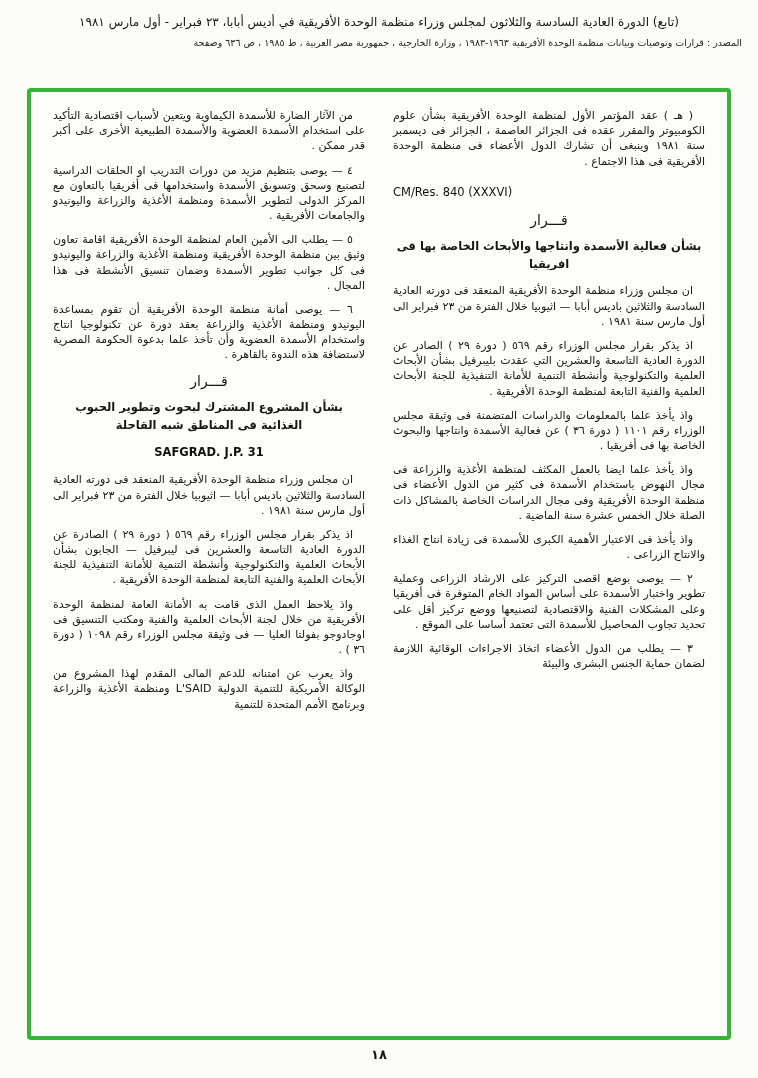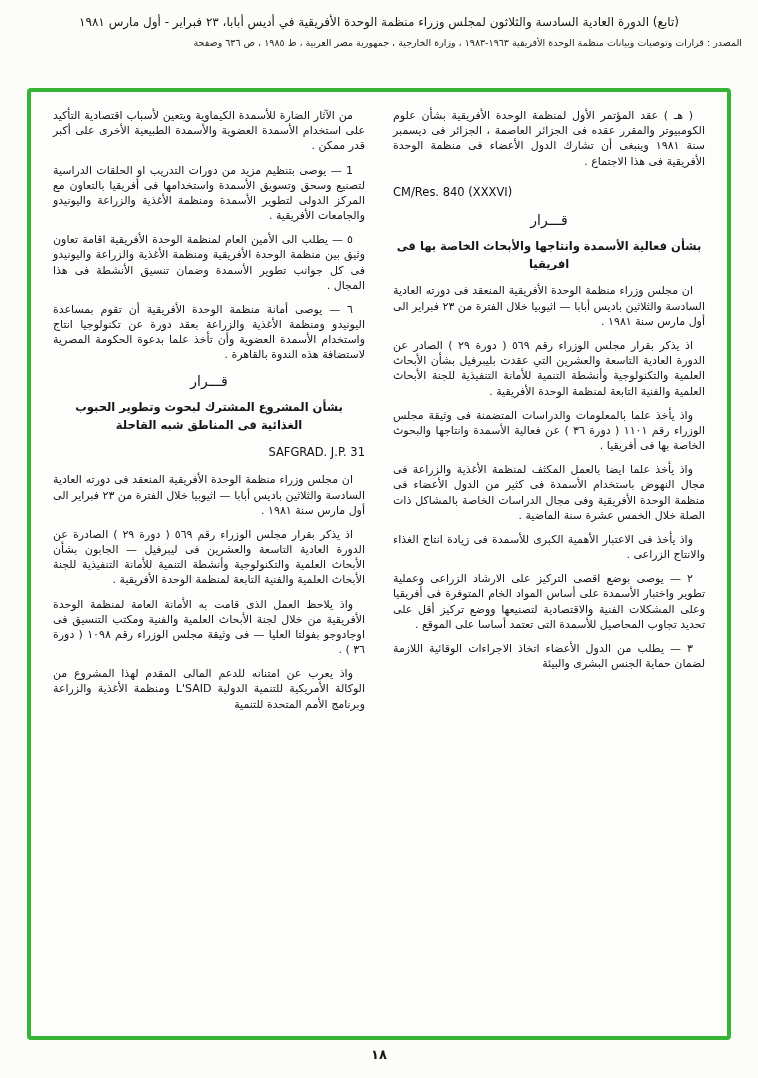--- a/index.html
+++ b/index.html
@@ -30,21 +30,21 @@
   .columns { display: flex; direction: rtl; gap: 28px; height: 100%; }
   .column {
     flex: 1 1 0; direction: rtl; text-align: justify;
     font-size: 11px; line-height: 1.38;
   }
   .para { margin-bottom: 9px; text-indent: 12px; }
   .res-ref {
     direction: ltr; text-align: left; font-size: 11.5px;
     margin: 16px 0 10px 0; text-indent: 0; color: #111;
   }
-  .res-ref.centered { text-align: right; margin: 4px 0 12px 0; }
+  .res-ref.centered { text-align: center; margin: 4px 0 12px 0; font-weight: bold; }
   .res-title {
     text-align: center; font-weight: normal; font-size: 14px;
     margin: 6px 0 8px 0; letter-spacing: 1px;
   }
   .res-subtitle {
     text-align: center; font-weight: bold; font-size: 11.5px;
     line-height: 1.55; margin: 0 0 10px 0;
   }
   .page-number {
     position: absolute; bottom: 16px; left: 0; width: 100%;
@@ -71,21 +71,21 @@
       <p class="para">اذ يذكر بقرار مجلس الوزراء رقم ٥٦٩ ( دورة ٢٩ ) الصادر عن الدورة العادية التاسعة والعشرين التي عقدت بليبرفيل بشأن الأبحاث العلمية والتكنولوجية وأنشطة التنمية للأمانة التنفيذية للجنة الأبحاث العلمية والفنية التابعة لمنظمة الوحدة الأفريقية .</p>
       <p class="para">واذ يأخذ علما بالمعلومات والدراسات المتضمنة فى وثيقة مجلس الوزراء رقم ١١٠١ ( دورة ٣٦ ) عن فعالية الأسمدة وانتاجها والبحوث الخاصة بها فى أفريقيا .</p>
       <p class="para">واذ يأخذ علما ايضا بالعمل المكثف لمنظمة الأغذية والزراعة فى مجال النهوض باستخدام الأسمدة فى كثير من الدول الأعضاء فى منظمة الوحدة الأفريقية وفى مجال الدراسات الخاصة بالمشاكل ذات الصلة خلال الخمس عشرة سنة الماضية .</p>
       <p class="para">واذ يأخذ فى الاعتبار الأهمية الكبرى للأسمدة فى زيادة انتاج الغذاء والانتاج الزراعى .</p>
       <p class="para">٢ — يوصى بوضع اقصى التركيز على الارشاد الزراعى وعملية تطوير واختبار الأسمدة على أساس المواد الخام المتوفرة فى أفريقيا وعلى المشكلات الفنية والاقتصادية لتصنيعها ووضع تركيز أقل على تحديد تجاوب المحاصيل للأسمدة التى تعتمد أساسا على الموقع .</p>
       <p class="para">٣ — يطلب من الدول الأعضاء اتخاذ الاجراءات الوقائية اللازمة لضمان حماية الجنس البشرى والبيئة</p>
     </section>
 
     <section class="column">
       <p class="para">من الآثار الضارة للأسمدة الكيماوية ويتعين لأسباب اقتصادية التأكيد على استخدام الأسمدة العضوية والأسمدة الطبيعية الأخرى على أكبر قدر ممكن .</p>
-      <p class="para">1 — يوصى بتنظيم مزيد من دورات التدريب او الحلقات الدراسية لتصنيع وسحق وتسويق الأسمدة واستخدامها فى أفريقيا بالتعاون مع المركز الدولى لتطوير الأسمدة ومنظمة الأغذية والزراعة واليونيدو والجامعات الأفريقية .</p>
+      <p class="para">٤ — يوصى بتنظيم مزيد من دورات التدريب او الحلقات الدراسية لتصنيع وسحق وتسويق الأسمدة واستخدامها فى أفريقيا بالتعاون مع المركز الدولى لتطوير الأسمدة ومنظمة الأغذية والزراعة واليونيدو والجامعات الأفريقية .</p>
       <p class="para">٥ — يطلب الى الأمين العام لمنظمة الوحدة الأفريقية اقامة تعاون وثيق بين منظمة الوحدة الأفريقية ومنظمة الأغذية والزراعة واليونيدو فى كل جوانب تطوير الأسمدة وضمان تنسيق الأنشطة فى هذا المجال .</p>
       <p class="para">٦ — يوصى أمانة منظمة الوحدة الأفريقية أن تقوم بمساعدة اليونيدو ومنظمة الأغذية والزراعة بعقد دورة عن تكنولوجيا انتاج واستخدام الأسمدة العضوية وأن تأخذ علما بدعوة الحكومة المصرية لاستضافة هذه الندوة بالقاهرة .</p>
       <h3 class="res-title">قـــرار</h3>
       <h4 class="res-subtitle">بشأن المشروع المشترك لبحوث وتطوير الحبوب الغذائية فى المناطق شبه القاحلة</h4>
       <div class="res-ref centered">SAFGRAD. J.P. 31</div>
       <p class="para">ان مجلس وزراء منظمة الوحدة الأفريقية المنعقد فى دورته العادية السادسة والثلاثين باديس أبابا — اثيوبيا خلال الفترة من ٢٣ فبراير الى أول مارس سنة ١٩٨١ .</p>
       <p class="para">اذ يذكر بقرار مجلس الوزراء رقم ٥٦٩ ( دورة ٢٩ ) الصادرة عن الدورة العادية التاسعة والعشرين فى ليبرفيل — الجابون بشأن الأبحاث العلمية والتكنولوجية وأنشطة التنمية للأمانة التنفيذية للجنة الأبحاث العلمية والفنية التابعة لمنظمة الوحدة الأفريقية .</p>
       <p class="para">واذ يلاحظ العمل الذى قامت به الأمانة العامة لمنظمة الوحدة الأفريقية من خلال لجنة الأبحاث العلمية والفنية ومكتب التنسيق فى اوجادوجو بفولتا العليا — فى وثيقة مجلس الوزراء رقم ١٠٩٨ ( دورة ٣٦ ) .</p>
       <p class="para">واذ يعرب عن امتنانه للدعم المالى المقدم لهذا المشروع من الوكالة الأمريكية للتنمية الدولية L'SAID ومنظمة الأغذية والزراعة وبرنامج الأمم المتحدة للتنمية</p>
     </section>

